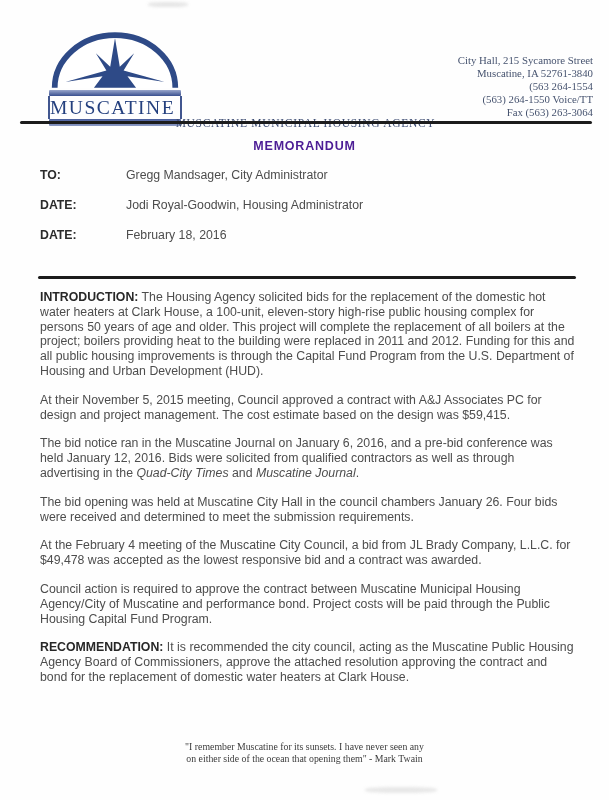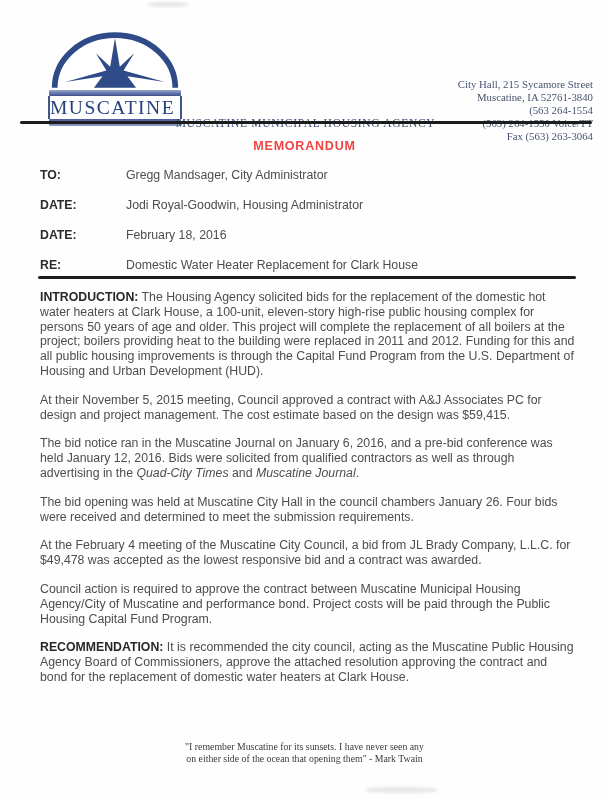--- a/index.html
+++ b/index.html
@@ -36,33 +36,32 @@
     font-family: "Liberation Serif", serif;
     font-size: 11.5px; letter-spacing: 0.7px;
     color: #3e4d73;
   }
   .address {
     position: absolute; right: 16px; top: 54px; width: 220px;
     text-align: right;
     font-family: "Liberation Serif", serif;
     font-size: 10.8px; line-height: 13px;
     color: #46536f;
-    margin-top: 24px;
   }
   .rule-top {
     position: absolute; left: 20px; top: 121px; width: 572px; height: 2.5px;
     background: #1c1c1c; border-radius: 2px;
   }
 
   
   .memo-title {
     position: absolute; left: 40px; top: 139px; width: 529px;
     text-align: center;
     font-size: 12.5px; font-weight: bold; letter-spacing: 0.8px;
-    color: #ef4444;
+    color: #4c1d95;
   }
   .memo-fields { position: absolute; left: 40px; top: 167px; width: 540px; }
   .memo-row { margin-bottom: 15px; line-height: 13px; }
   .memo-label {
     display: inline-block; width: 86px;
     font-size: 12.3px; font-weight: bold; color: #2b2b2b;
   }
   .memo-value { font-size: 12.3px; color: #4d4d4d; }
   .rule-memo {
     position: absolute; left: 38px; top: 276px; width: 538px; height: 2.5px;
@@ -125,23 +124,20 @@
   <div class="memo-fields">
     <div class="memo-row">
       <span class="memo-label">TO:</span><span class="memo-value">Gregg Mandsager, City Administrator</span>
     </div>
     <div class="memo-row">
       <span class="memo-label">DATE:</span><span class="memo-value">Jodi Royal-Goodwin, Housing Administrator</span>
     </div>
     <div class="memo-row">
       <span class="memo-label">DATE:</span><span class="memo-value">February 18, 2016</span>
     </div>
-    <div class="memo-row">
-      <span class="memo-label">RE:</span><span class="memo-value">Domestic Water Heater Replacement for Clark House</span>
-    </div>
   </div>
 
   <div class="rule-memo"></div>
 
   <div class="doc-body">
     <p><b>INTRODUCTION:</b><span> The Housing Agency solicited bids for the replacement of the domestic hot water heaters at Clark House, a 100-unit, eleven-story high-rise public housing complex for persons 50 years of age and older. This project will complete the replacement of all boilers at the project; boilers providing heat to the building were replaced in 2011 and 2012. Funding for this and all public housing improvements is through the Capital Fund Program from the U.S. Department of Housing and Urban Development (HUD).</span></p>
 
 
     <p>At their November 5, 2015 meeting, Council approved a contract with A&amp;J Associates PC for design and project management. The cost estimate based on the design was $59,415.</p>
 

